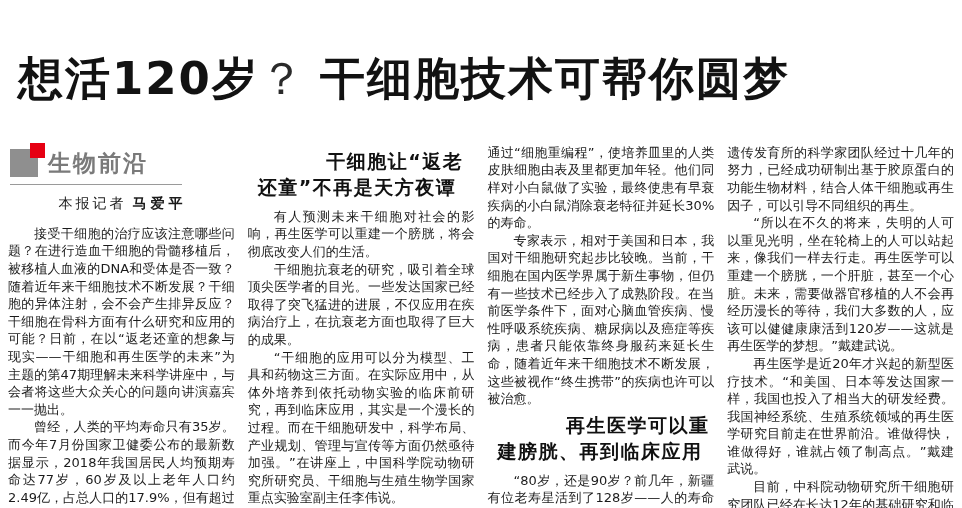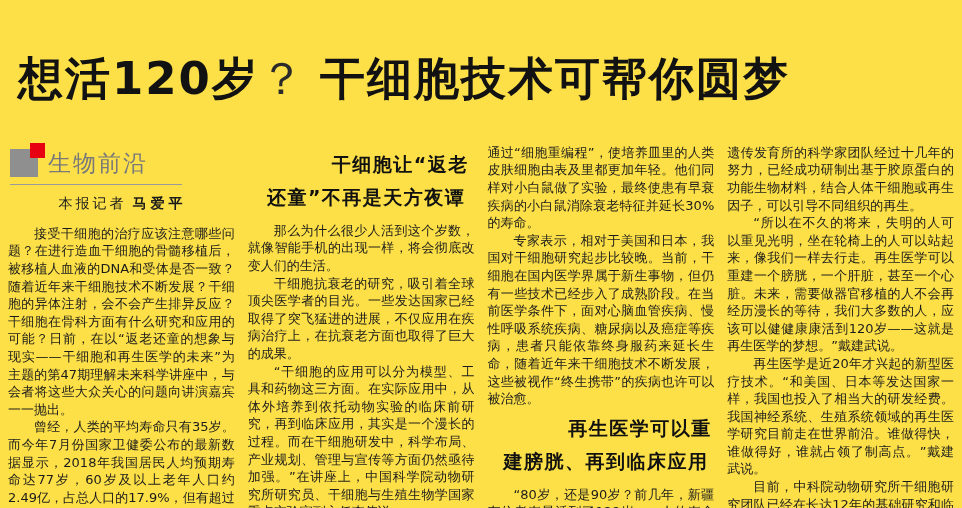--- a/index.html
+++ b/index.html
@@ -1,19 +1,19 @@
 <!DOCTYPE html>
 <html lang="zh"><head>
 <meta charset="utf-8">
 <style>
   html,body{margin:0;padding:0;background:#e8e8e8;}
   .page{
     position:relative;
     width:962px;height:508px;
-    background:#fde047;
+    background:#ffffff;
     overflow:hidden;
     font-family:"DejaVu Sans",sans-serif;
     box-sizing:border-box;
   }
   
   .headline{
     padding:24px 20px 6px 18px;
     font-size:45px;
     font-weight:bold;
     color:#121212;
@@ -38,20 +38,21 @@
     min-width:0;
   }
   
   .section-marker{
     display:flex;
     align-items:center;
     width:172px;
     border-bottom:1px solid #9a9a9a;
     padding-bottom:5px;
     margin:4px 0 0 2px;
+    font-weight:bold;
   }
   .sq-gray{
     position:relative;
     width:28px;height:28px;
     background:#8f8f8f;
     flex:0 0 auto;
   }
   .sq-red{
     position:absolute;
     right:-7px;top:-6px;
@@ -83,27 +84,27 @@
     line-height:17.6px;
     text-align:justify;
     color:#1b1b1b;
     margin:0;
   }
   .para{ text-indent:2em; }
   .cont{ text-indent:0; }
   .subhead{
     font-weight:bold;
     font-size:19px;
-    line-height:33px;
+    line-height:26px;
     color:#111;
     letter-spacing:1.5px;
     text-indent:3.6em;
     padding-left:10px;
     margin:4px 0 8px 0;
-    text-align:center;
+    text-align:left;
   }
 </style>
 </head>
 <body>
 
 <div class="page">
 
   <h1 class="headline"><span>想活120岁</span><span class="qmark">？</span><span>干细胞技术可帮你圆梦</span></h1>
 
   <div class="columns">
@@ -116,21 +117,21 @@
         <span class="section-label">生物前沿</span>
       </div>
       <div class="byline"><span>本报记者</span><span class="reporter-name">马爱平</span></div>
       <p class="b para">接受干细胞的治疗应该注意哪些问题？在进行造血干细胞的骨髓移植后，被移植人血液的DNA和受体是否一致？随着近年来干细胞技术不断发展？干细胞的异体注射，会不会产生排异反应？干细胞在骨科方面有什么研究和应用的可能？日前，在以“返老还童的想象与现实——干细胞和再生医学的未来”为主题的第47期理解未来科学讲座中，与会者将这些大众关心的问题向讲演嘉宾一一抛出。</p>
       <p class="b para">曾经，人类的平均寿命只有35岁。而今年7月份国家卫健委公布的最新数据显示，2018年我国居民人均预期寿命达77岁，60岁及以上老年人口约2.49亿，占总人口的17.9%，但有超过1.8亿的老年人患有慢性病，患有一种及以上慢性病的比例高达75%。</p>
 
     </div>
 
     <div class="col">
       <h2 class="subhead">干细胞让“返老还童”不再是天方夜谭</h2>
-      <p class="b para">那么为什么很少人活到这个岁数，就像智能手机的出现一样，将会彻底改变人们的生活。</p>
+      <p class="b para">有人预测未来干细胞对社会的影响，再生医学可以重建一个膀胱，将会彻底改变人们的生活。</p>
       <p class="b para">干细胞抗衰老的研究，吸引着全球顶尖医学者的目光。一些发达国家已经取得了突飞猛进的进展，不仅应用在疾病治疗上，在抗衰老方面也取得了巨大的成果。</p>
       <p class="b para">“干细胞的应用可以分为模型、工具和药物这三方面。在实际应用中，从体外培养到依托动物实验的临床前研究，再到临床应用，其实是一个漫长的过程。而在干细胞研发中，科学布局、产业规划、管理与宣传等方面仍然亟待加强。”在讲座上，中国科学院动物研究所研究员、干细胞与生殖生物学国家重点实验室副主任李伟说。</p>
       <p class="b para">诺贝尔获得者、日本科学家山中伸弥在2006年发现，有4个基因能够对细胞进行重新编程，使细胞恢复到年轻甚至是胚胎干细胞的状态。山中伸弥在实验中验证了运用该技术可以让培养皿中的人体皮肤细胞活力提高。另外，他们对一只患有早衰疾病的白鼠做了实验，结果白鼠早衰特征消除而且寿命也得到延长。</p>
 
     </div>
 
     <div class="col">
       <p class="b cont">通过“细胞重编程”，使培养皿里的人类皮肤细胞由表及里都更加年轻。他们同样对小白鼠做了实验，最终使患有早衰疾病的小白鼠消除衰老特征并延长30%的寿命。</p>
       <p class="b para">专家表示，相对于美国和日本，我国对干细胞研究起步比较晚。当前，干细胞在国内医学界属于新生事物，但仍有一些技术已经步入了成熟阶段。在当前医学条件下，面对心脑血管疾病、慢性呼吸系统疾病、糖尿病以及癌症等疾病，患者只能依靠终身服药来延长生命，随着近年来干细胞技术不断发展，这些被视作“终生携带”的疾病也许可以被治愈。</p>
       <h2 class="subhead">再生医学可以重建膀胱、再到临床应用</h2>

